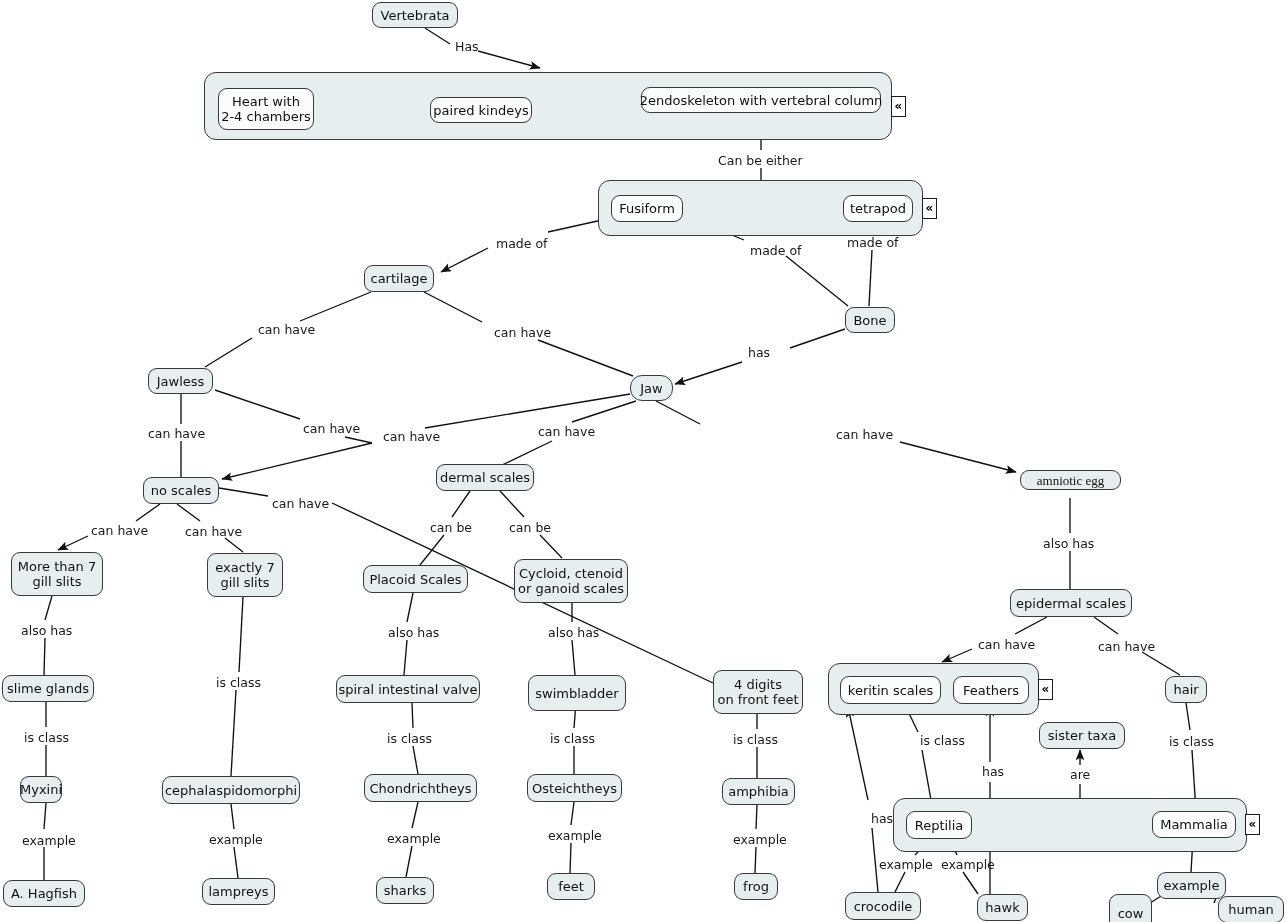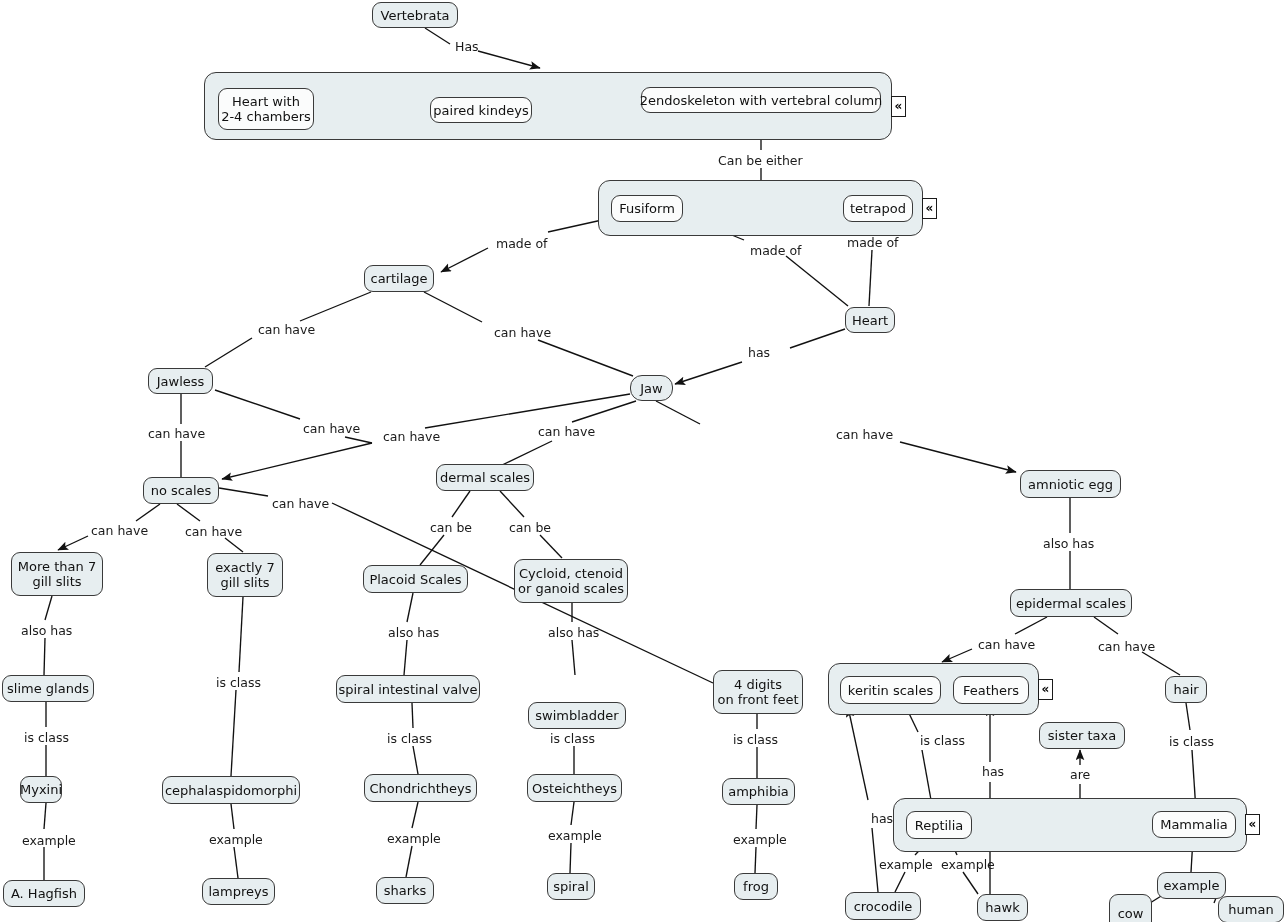--- a/index.html
+++ b/index.html
@@ -187,54 +187,54 @@
     </div>
   <div id="nodes-layer">
       <div class="node" style="left: 372px; top: 2px; width: 86px; height: 26px;"><span>Vertebrata</span></div>
       <div class="node in-group" style="left: 218px; top: 88px; width: 96px; height: 42px;"><span>Heart with
 2-4 chambers</span></div>
       <div class="node in-group" style="left: 430px; top: 97px; width: 102px; height: 26px;"><span>paired kindeys</span></div>
       <div class="node in-group" style="left: 641px; top: 87px; width: 240px; height: 26px;"><span>2endoskeleton with vertebral column</span></div>
       <div class="node in-group" style="left: 611px; top: 195px; width: 72px; height: 27px;"><span>Fusiform</span></div>
       <div class="node in-group" style="left: 843px; top: 195px; width: 70px; height: 27px;"><span>tetrapod</span></div>
       <div class="node" style="left: 364px; top: 265px; width: 70px; height: 27px;"><span>cartilage</span></div>
-      <div class="node" style="left: 845px; top: 307px; width: 50px; height: 26px;"><span>Heart</span></div>
+      <div class="node" style="left: 845px; top: 307px; width: 50px; height: 26px;"><span>Bone</span></div>
       <div class="node" style="left: 148px; top: 368px; width: 65px; height: 26px;"><span>Jawless</span></div>
       <div class="node" style="left: 630px; top: 375px; width: 43px; height: 26px; border-radius: 12px;"><span>Jaw</span></div>
       <div class="node" style="left: 143px; top: 477px; width: 76px; height: 27px;"><span>no scales</span></div>
       <div class="node" style="left: 436px; top: 464px; width: 98px; height: 27px;"><span>dermal scales</span></div>
-      <div class="node" style="left: 1020px; top: 470px; width: 101px; height: 28px;"><span>amniotic egg</span></div>
+      <div class="node" style="left: 1020px; top: 470px; width: 101px; height: 20px; font-family: Liberation Serif, serif;"><span>amniotic egg</span></div>
       <div class="node" style="left: 11px; top: 552px; width: 92px; height: 44px;"><span>More than 7
 gill slits</span></div>
       <div class="node" style="left: 207px; top: 553px; width: 76px; height: 44px;"><span>exactly 7
 gill slits</span></div>
       <div class="node" style="left: 363px; top: 565px; width: 105px; height: 28px;"><span>Placoid Scales</span></div>
       <div class="node" style="left: 514px; top: 559px; width: 114px; height: 44px;"><span>Cycloid, ctenoid
 or ganoid scales</span></div>
       <div class="node" style="left: 713px; top: 670px; width: 90px; height: 44px;"><span>4 digits
 on front feet</span></div>
       <div class="node" style="left: 1010px; top: 589px; width: 122px; height: 28px;"><span>epidermal scales</span></div>
       <div class="node" style="left: 2px; top: 675px; width: 92px; height: 27px;"><span>slime glands</span></div>
       <div class="node" style="left: 162px; top: 776px; width: 138px; height: 28px;"><span>cephalaspidomorphi</span></div>
       <div class="node" style="left: 336px; top: 675px; width: 144px; height: 28px;"><span>spiral intestinal valve</span></div>
-      <div class="node" style="left: 528px; top: 702px; width: 98px; height: 27px; text-align: center;"><span>swimbladder</span></div>
+      <div class="node" style="left: 528px; top: 675px; width: 98px; height: 36px; text-align: center;"><span>swimbladder</span></div>
       <div class="node in-group" style="left: 840px; top: 676px; width: 101px; height: 28px;"><span>keritin scales</span></div>
       <div class="node in-group" style="left: 953px; top: 676px; width: 76px; height: 28px;"><span>Feathers</span></div>
       <div class="node" style="left: 1165px; top: 676px; width: 42px; height: 27px; justify-content: center;"><span>hair</span></div>
       <div class="node" style="left: 1039px; top: 722px; width: 86px; height: 27px;"><span>sister taxa</span></div>
       <div class="node" style="left: 20px; top: 776px; width: 39px; height: 27px;"><span>Myxini</span></div>
       <div class="node" style="left: 364px; top: 774px; width: 113px; height: 28px;"><span>Chondrichtheys</span></div>
       <div class="node" style="left: 527px; top: 774px; width: 95px; height: 28px;"><span>Osteichtheys</span></div>
       <div class="node" style="left: 722px; top: 778px; width: 73px; height: 27px;"><span>amphibia</span></div>
       <div class="node in-group" style="left: 906px; top: 811px; width: 66px; height: 28px;"><span>Reptilia</span></div>
       <div class="node in-group" style="left: 1152px; top: 811px; width: 84px; height: 27px;"><span>Mammalia</span></div>
       <div class="node" style="left: 3px; top: 880px; width: 82px; height: 27px;"><span>A. Hagfish</span></div>
       <div class="node" style="left: 202px; top: 878px; width: 73px; height: 27px;"><span>lampreys</span></div>
       <div class="node" style="left: 376px; top: 877px; width: 58px; height: 27px;"><span>sharks</span></div>
-      <div class="node" style="left: 547px; top: 873px; width: 48px; height: 27px;"><span>spiral</span></div>
+      <div class="node" style="left: 547px; top: 873px; width: 48px; height: 27px;"><span>feet</span></div>
       <div class="node" style="left: 734px; top: 873px; width: 44px; height: 27px;"><span>frog</span></div>
       <div class="node" style="left: 845px; top: 892px; width: 76px; height: 28px;"><span>crocodile</span></div>
       <div class="node" style="left: 977px; top: 894px; width: 51px; height: 27px;"><span>hawk</span></div>
       <div class="node" style="left: 1109px; top: 894px; width: 43px; height: 39px;"><span>cow</span></div>
       <div class="node" style="left: 1157px; top: 872px; width: 69px; height: 27px;"><span>example</span></div>
       <div class="node" style="left: 1218px; top: 896px; width: 66px; height: 27px;"><span>human</span></div>
     </div>
   <div id="labels-layer">
       <div class="elabel" style="left: 455px; top: 40px;">Has</div>
       <div class="elabel" style="left: 718px; top: 154px;">Can be either</div>

